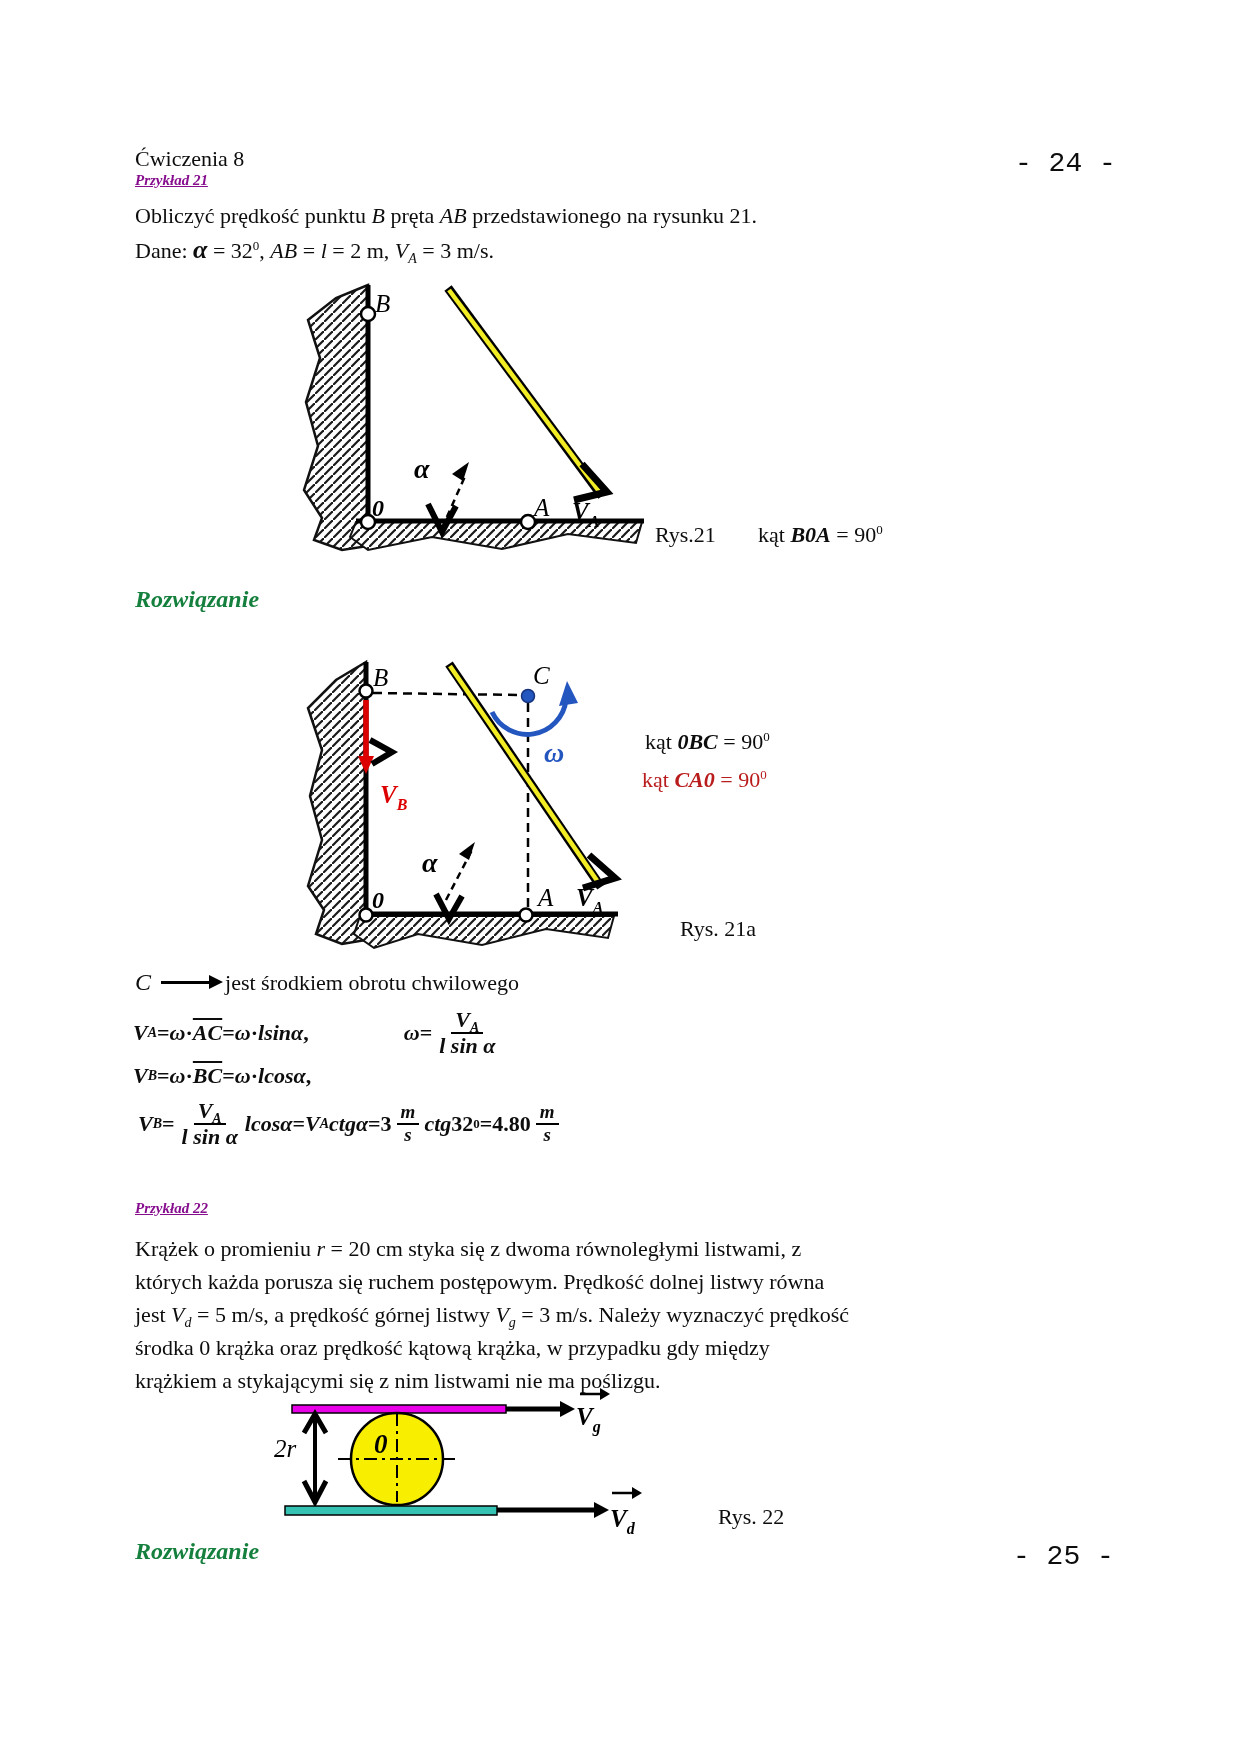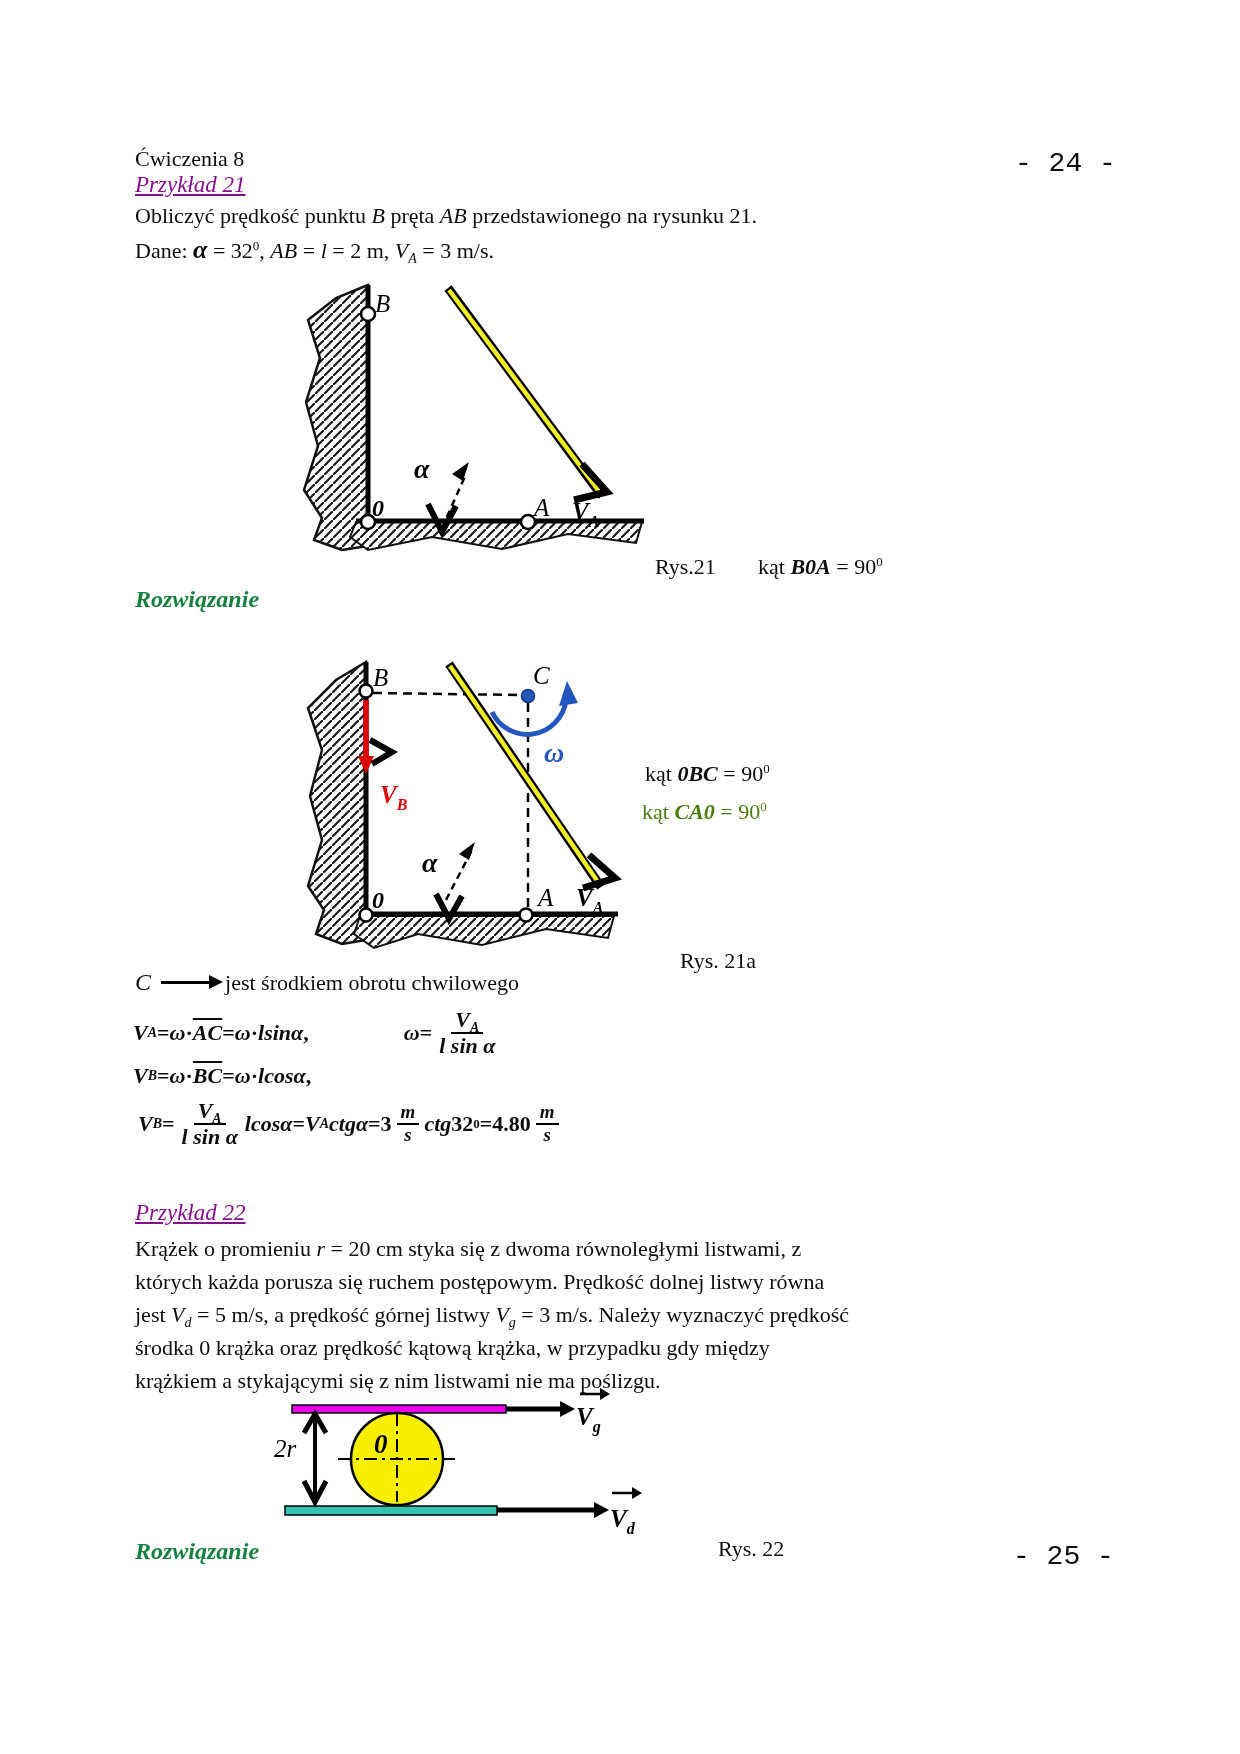--- a/index.html
+++ b/index.html
@@ -2,29 +2,29 @@
 <html><head>
 <meta charset="utf-8">
 <style>
   html,body{margin:0;padding:0;}
   body{
     width:1240px;height:1754px;position:relative;background:#ffffff;
     font-family:"Liberation Serif",serif;color:#0d0d0d;overflow:hidden;
   }
   .abs{position:absolute;white-space:nowrap;}
   .body-text{font-size:22px;line-height:1.2;}
-  .heading{font-size:23px;font-weight:normal;font-style:italic;color:#860e8e;text-decoration:underline;}
+  .heading{font-size:15px;font-weight:bold;font-style:italic;color:#860e8e;text-decoration:underline;}
   .sol-heading{font-size:24px;font-weight:bold;font-style:italic;color:#15803d;}
   .pagenum{font-size:28px;font-family:Liberation Mono, monospace;}
   .it{font-style:italic;}
   .bit{font-style:italic;font-weight:bold;}
   sup.deg{font-size:13px;vertical-align:super;line-height:0;}
   sub.vs{font-size:14px;font-style:italic;vertical-align:sub;line-height:0;}
-  .caption{font-size:22px;margin-top:32px;}
-  .red{color:#4d7c0f;}
+  .caption{font-size:22px;}
+  .red{color:#b91c1c;}
   
   .formula{font-size:22px;font-weight:bold;display:flex;align-items:center;}
   .formula .tok{font-style:italic;}
   .formula .up{font-style:normal;}
   .formula sub{font-size:14px;font-style:italic;line-height:0;}
   .formula sup{font-size:13px;line-height:0;}
   .ovl{text-decoration:overline;}
   .frac{display:inline-flex;flex-direction:column;align-items:center;vertical-align:middle;margin:0 5px;}
   .frac .num{display:block;border-bottom:2.5px solid #000;padding:0 4px;line-height:1.1;}
   .frac .den{display:block;line-height:1.1;padding:0 2px;}

